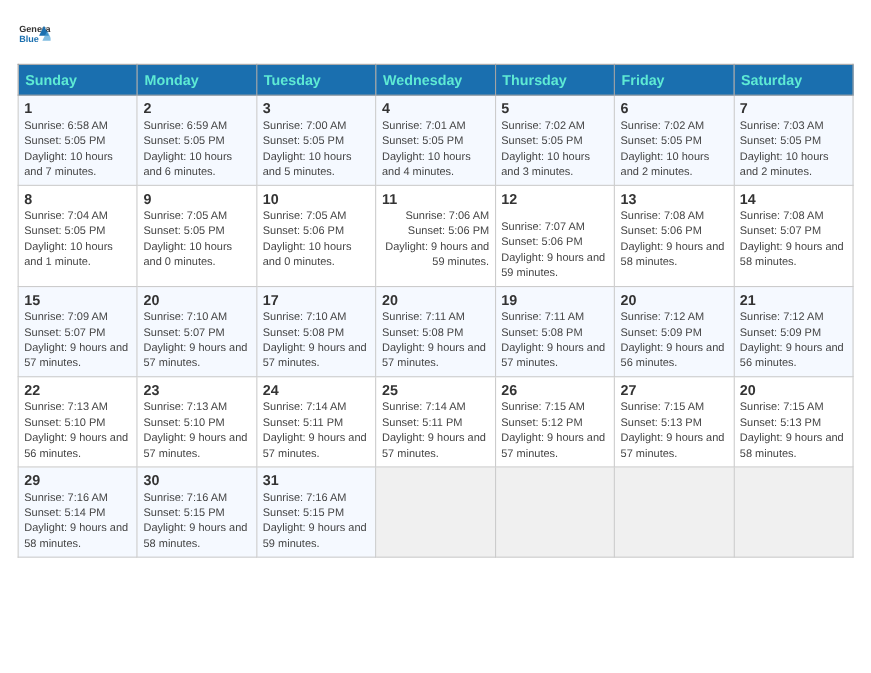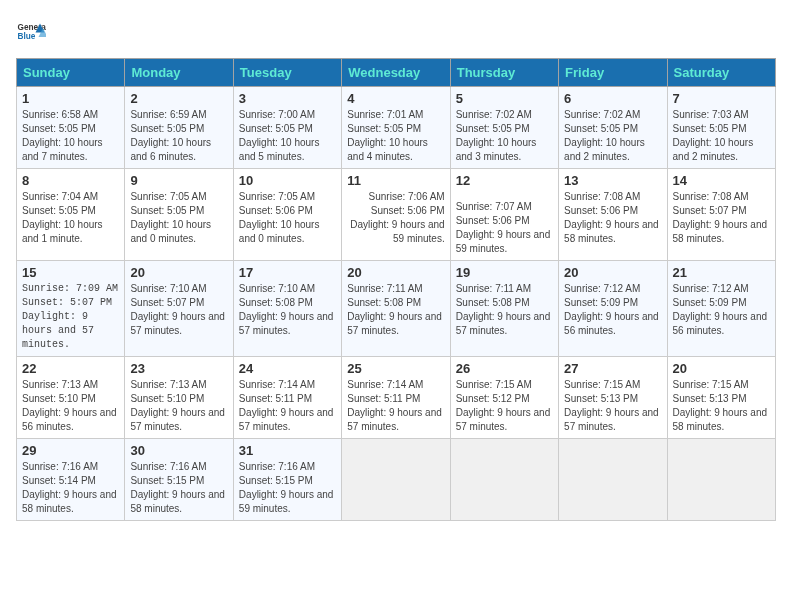--- a/index.html
+++ b/index.html
@@ -196,21 +196,21 @@
         <td>
           <span class="day-num">14</span>
           <div class="cell-text" style="white-space: pre-line;">Sunrise: 7:08 AM
 Sunset: 5:07 PM
 Daylight: 9 hours and 58 minutes.</div>
         </td>
       </tr>
       <tr>
         <td>
           <span class="day-num">15</span>
-          <div class="cell-text" style="white-space: pre-line; font-family: Liberation Mono, monospace;">Sunrise: 7:09 AM
+          <div class="cell-text" style="white-space: pre-line;">Sunrise: 7:09 AM
 Sunset: 5:07 PM
 Daylight: 9 hours and 57 minutes.</div>
         </td>
         <td>
           <span class="day-num">20</span>
           <div class="cell-text" style="white-space: pre-line;">Sunrise: 7:10 AM
 Sunset: 5:07 PM
 Daylight: 9 hours and 57 minutes.</div>
         </td>
         <td>

